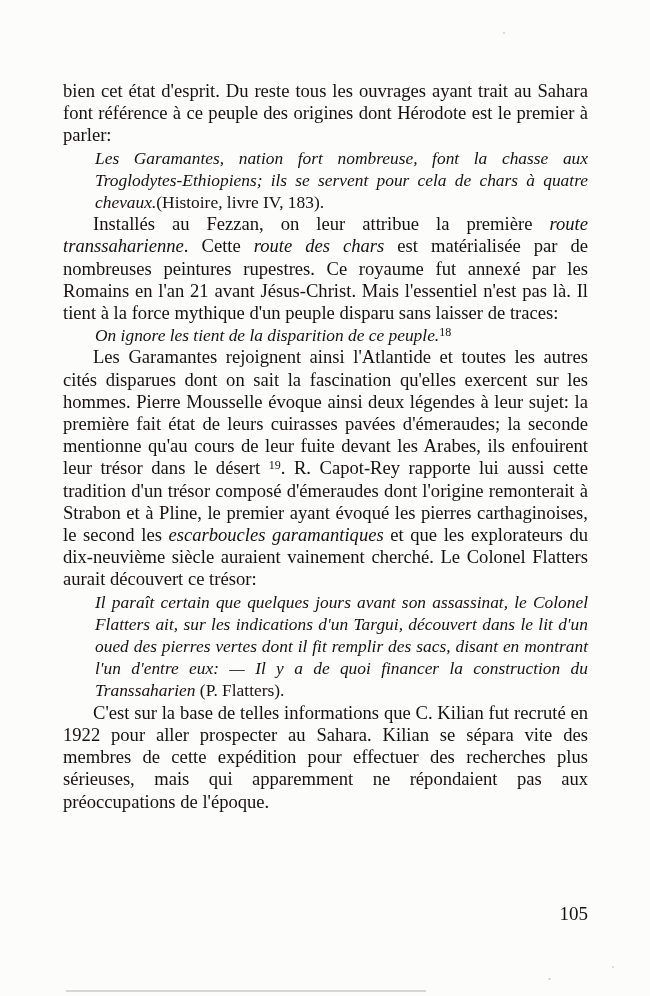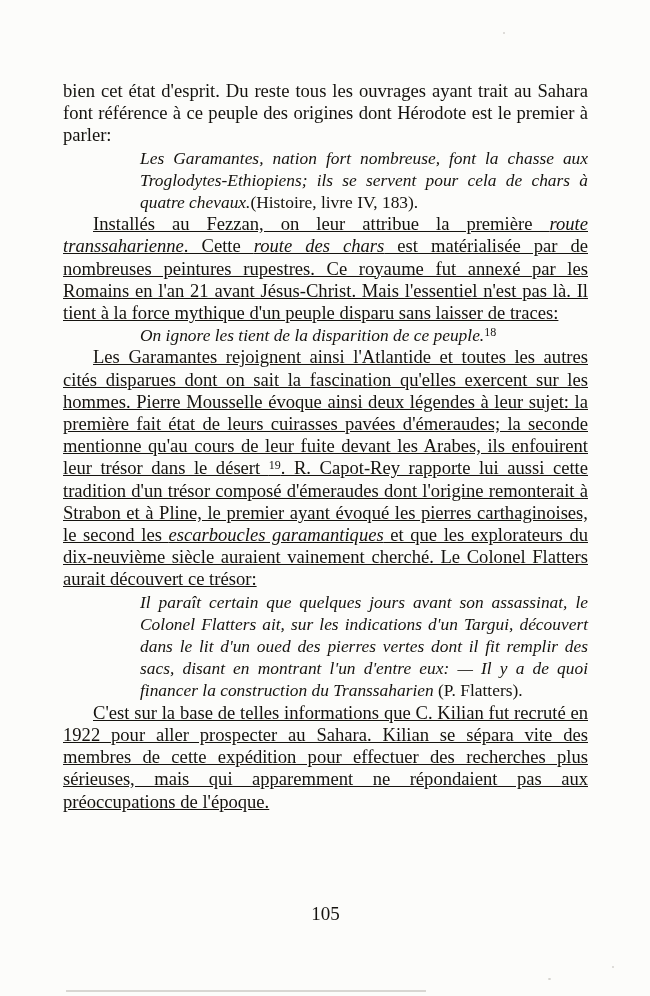--- a/index.html
+++ b/index.html
@@ -20,39 +20,39 @@
   .text-block {
     position: absolute;
     left: 63px;
     top: 80px;
     width: 525px;
     font-size: 18.6px;
     line-height: 22.2px;
     text-align: justify;
   }
   p { margin: 0; padding: 0; }
-  p.indent { text-indent: 30px; text-decoration: underline; }
+  p.indent { text-indent: 30px; }
   p.quote {
-    margin-left: 77px;
+    margin-left: 32px;
     font-size: 17.4px;
     line-height: 22.2px;
   }
   .it { font-style: italic; }
   .sup {
     font-size: 12px;
     vertical-align: 5px;
     line-height: 0;
     font-style: normal;
   }
   .page-number {
     position: absolute;
     left: 63px;
     top: 903px;
     width: 525px;
-    text-align: center;
+    text-align: right;
     font-size: 19px;
   }
   .scan-line {
     position: absolute;
     left: 66px;
     top: 990px;
     width: 360px;
     height: 2px;
     background: #d8d6d2;
   }

